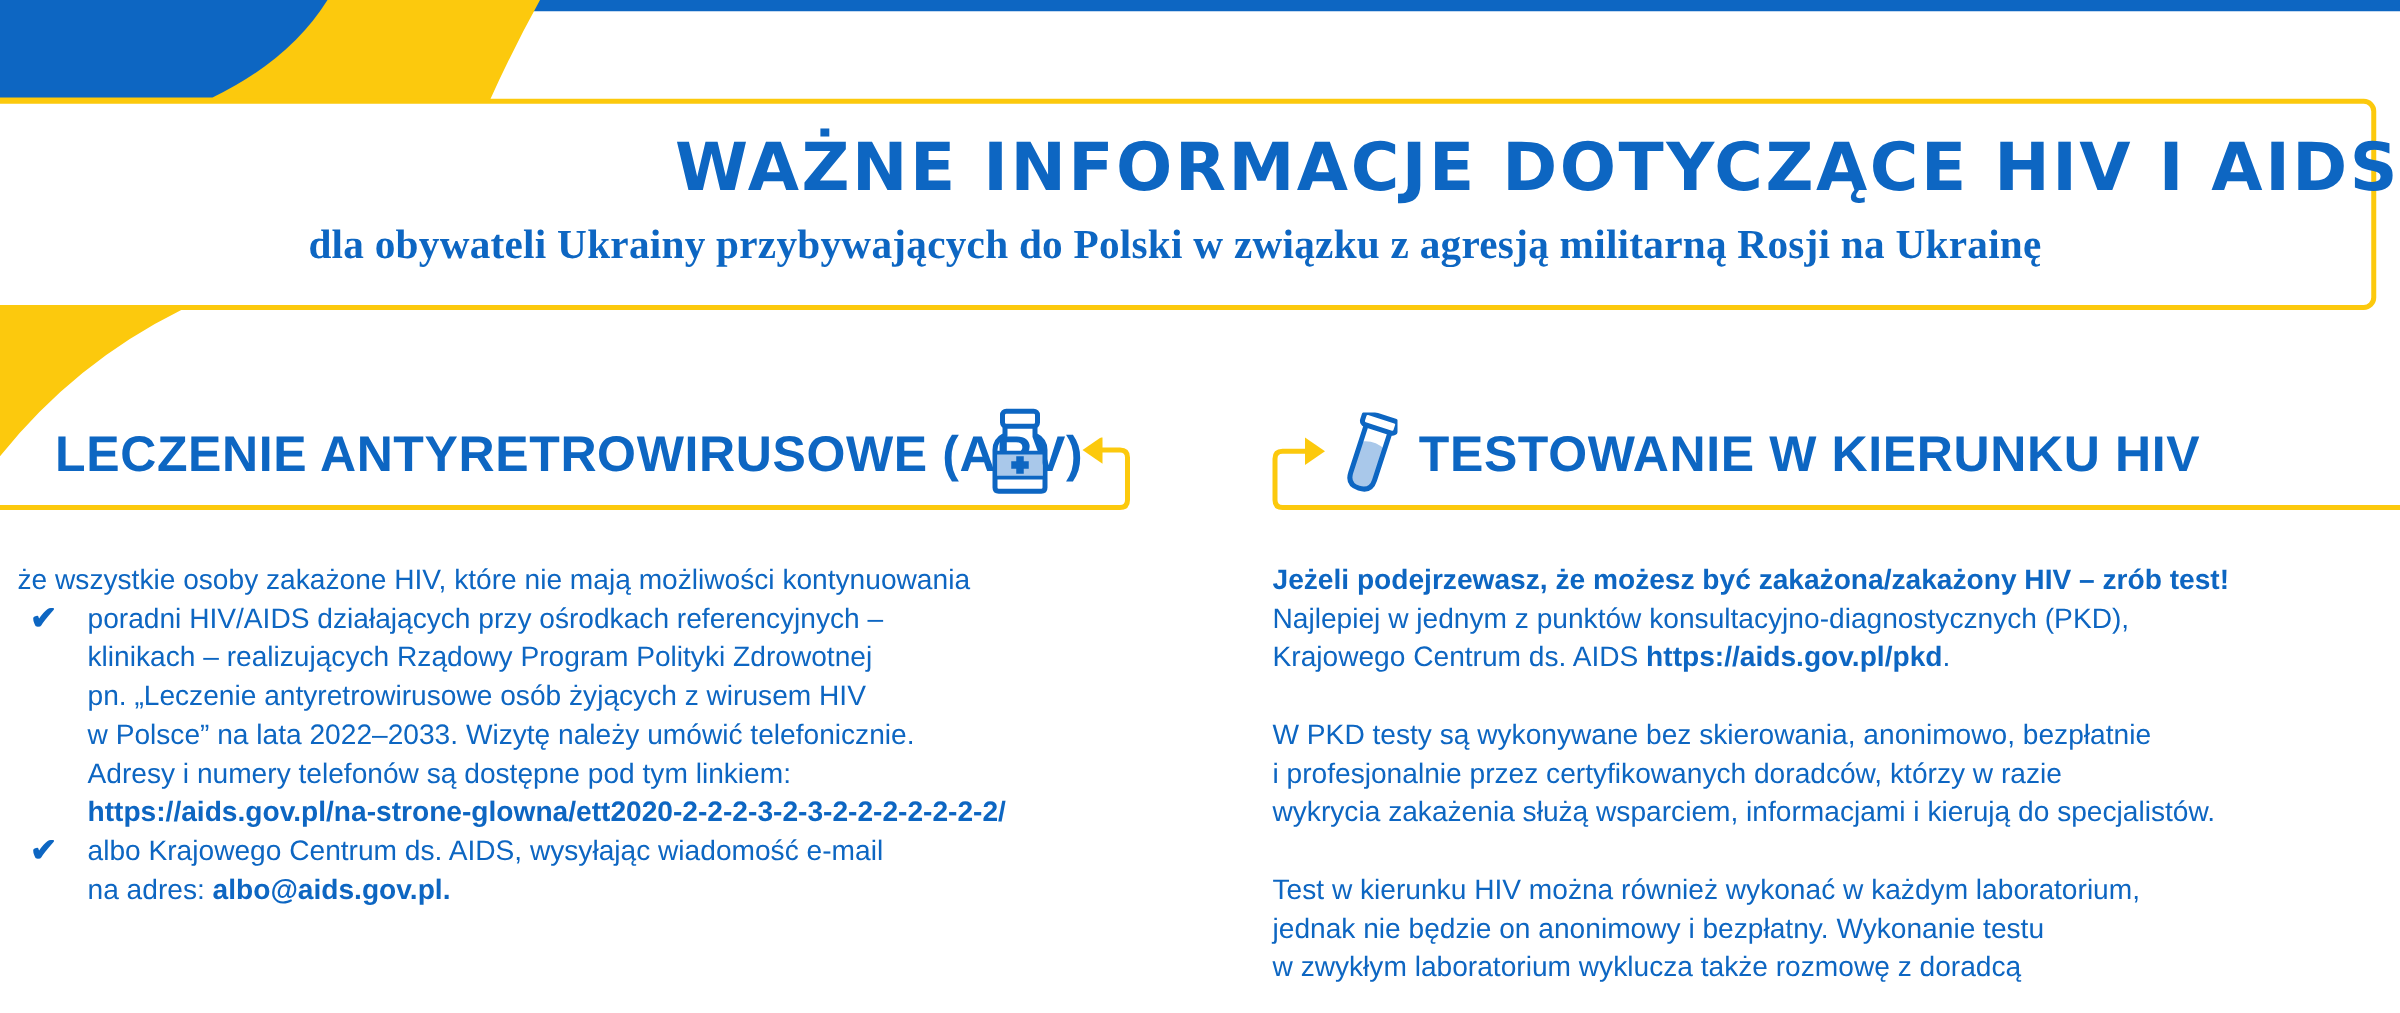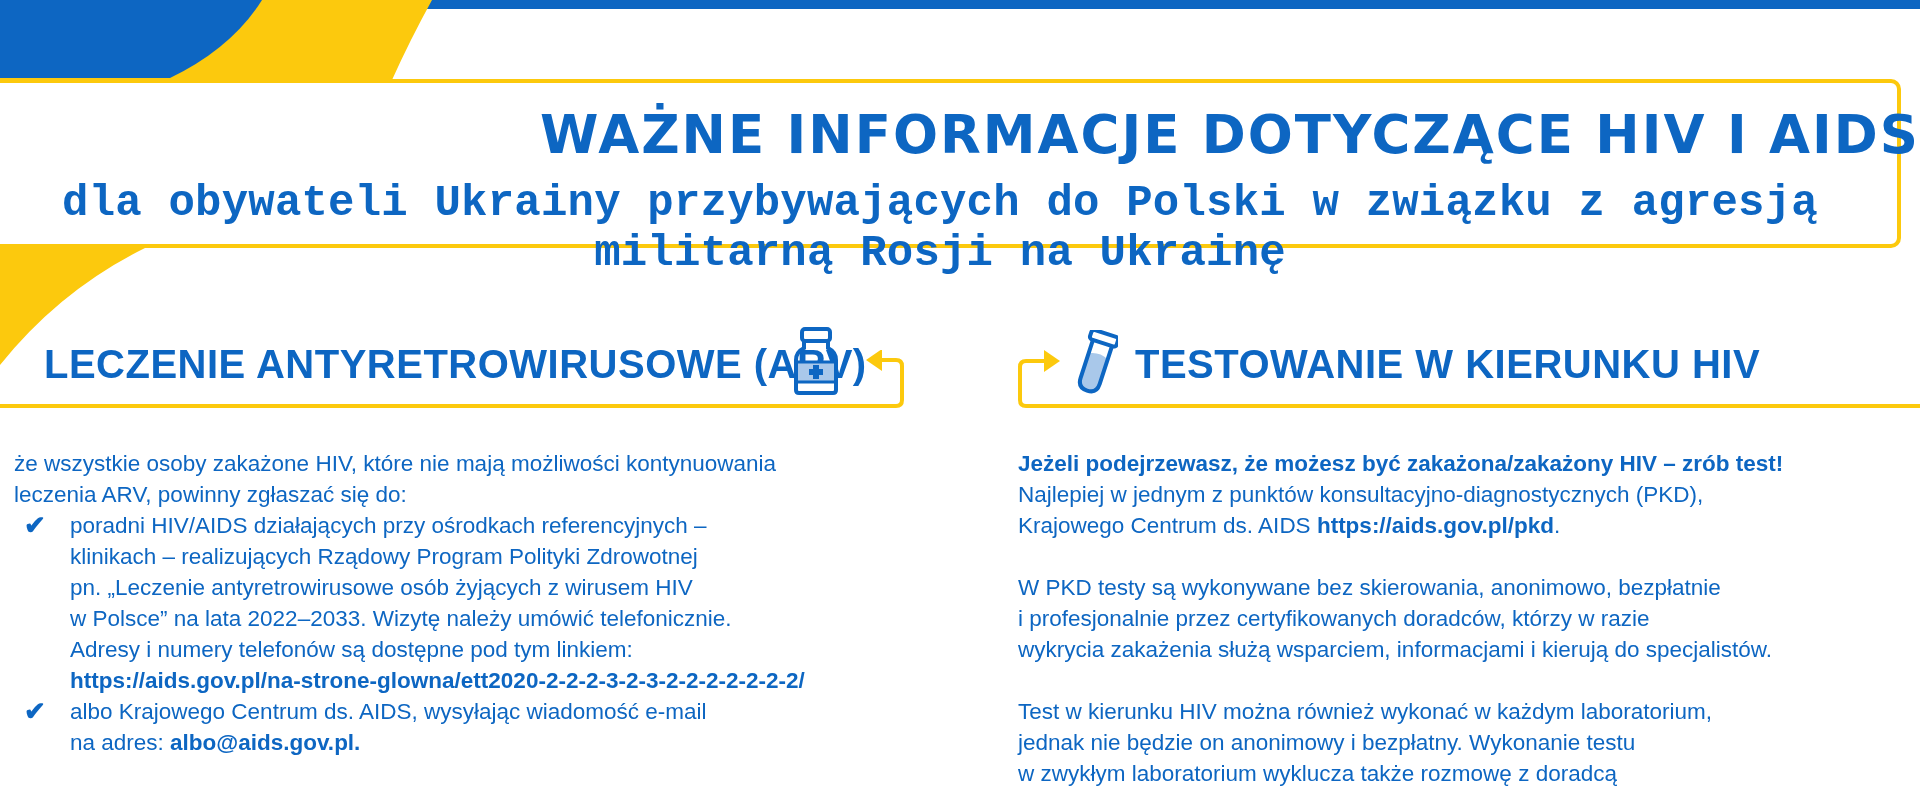--- a/index.html
+++ b/index.html
@@ -13,22 +13,22 @@
     position: absolute; left: -20px; top: 79px; width: 1921px; height: 169px;
     border: 4px solid #fcc90d; border-radius: 10px; background: #ffffff; box-sizing: border-box;
   }
   .title-main {
     position: absolute; left: 0; right: 0; top: 104px; text-align: right;
     font-size: 53px; font-weight: 700; letter-spacing: 2px; color: #0d66c2;
     font-family: "DejaVu Sans", "Liberation Sans", sans-serif;
   }
   .title-sub {
     position: absolute; left: 40px; width: 1800px; top: 178px; text-align: center;
-    font-size: 44px; font-weight: 700; color: #0d66c2;
-    font-family: Liberation Mono, monospace; letter-spacing: 0.2px;
+    font-size: 33px; font-weight: 700; color: #0d66c2;
+    font-family: Liberation Serif, serif; letter-spacing: 0.2px;
   }
   .section-head {
     position: absolute; display: flex; align-items: flex-end;
     font-size: 40px; font-weight: 700; color: #0d66c2;
     font-family: "Liberation Sans", sans-serif; letter-spacing: 0.5px;
   }
   .head-left { left: 44px; top: 342px; }
   .head-right { left: 1135px; top: 342px; }
   .icon { position: absolute; }
   .col {
@@ -87,21 +87,20 @@
     <path d="M 12 26 Q 22 21 32 26 L 32 52 Q 32 62 22 62 Q 12 62 12 52 Z" fill="#a9c8ea"></path>
     <path d="M 12 12 L 12 52 Q 12 62 22 62 Q 32 62 32 52 L 32 12" fill="none" stroke="#0d66c2" stroke-width="4"></path>
   </g>
 </svg>
 <div class="section-head head-right">
   <span>TESTOWANIE W KIERUNKU HIV</span>
 </div>
 
 <div class="col col-left">
   <p>że wszystkie osoby zakażone HIV, które nie mają możliwości kontynuowania</p>
-  <p>leczenia ARV, powinny zgłaszać się do:</p>
   <ul class="list">
     <li>
       <span class="check">✔</span>
       <p>poradni HIV/AIDS działających przy ośrodkach referencyjnych –</p>
       <p>klinikach – realizujących Rządowy Program Polityki Zdrowotnej</p>
       <p>pn. „Leczenie antyretrowirusowe osób żyjących z wirusem HIV</p>
       <p>w Polsce” na lata 2022–2033. Wizytę należy umówić telefonicznie.</p>
       <p>Adresy i numery telefonów są dostępne pod tym linkiem:</p>
       <p><b>https://aids.gov.pl/na-strone-glowna/ett2020-2-2-2-3-2-3-2-2-2-2-2-2-2/</b></p>
     </li>

